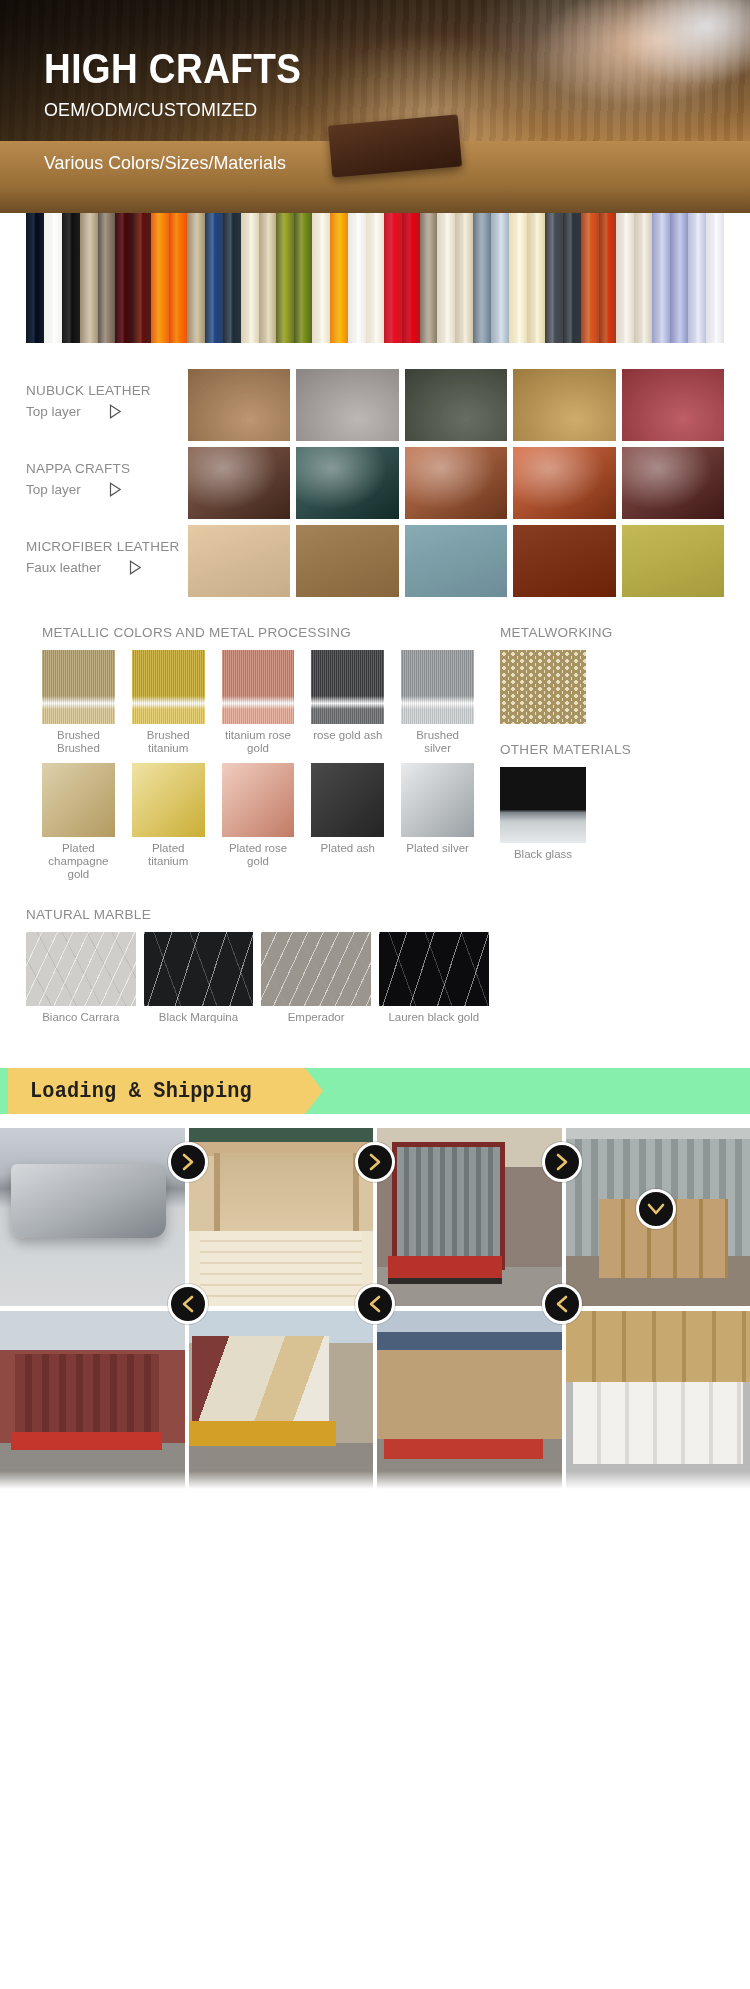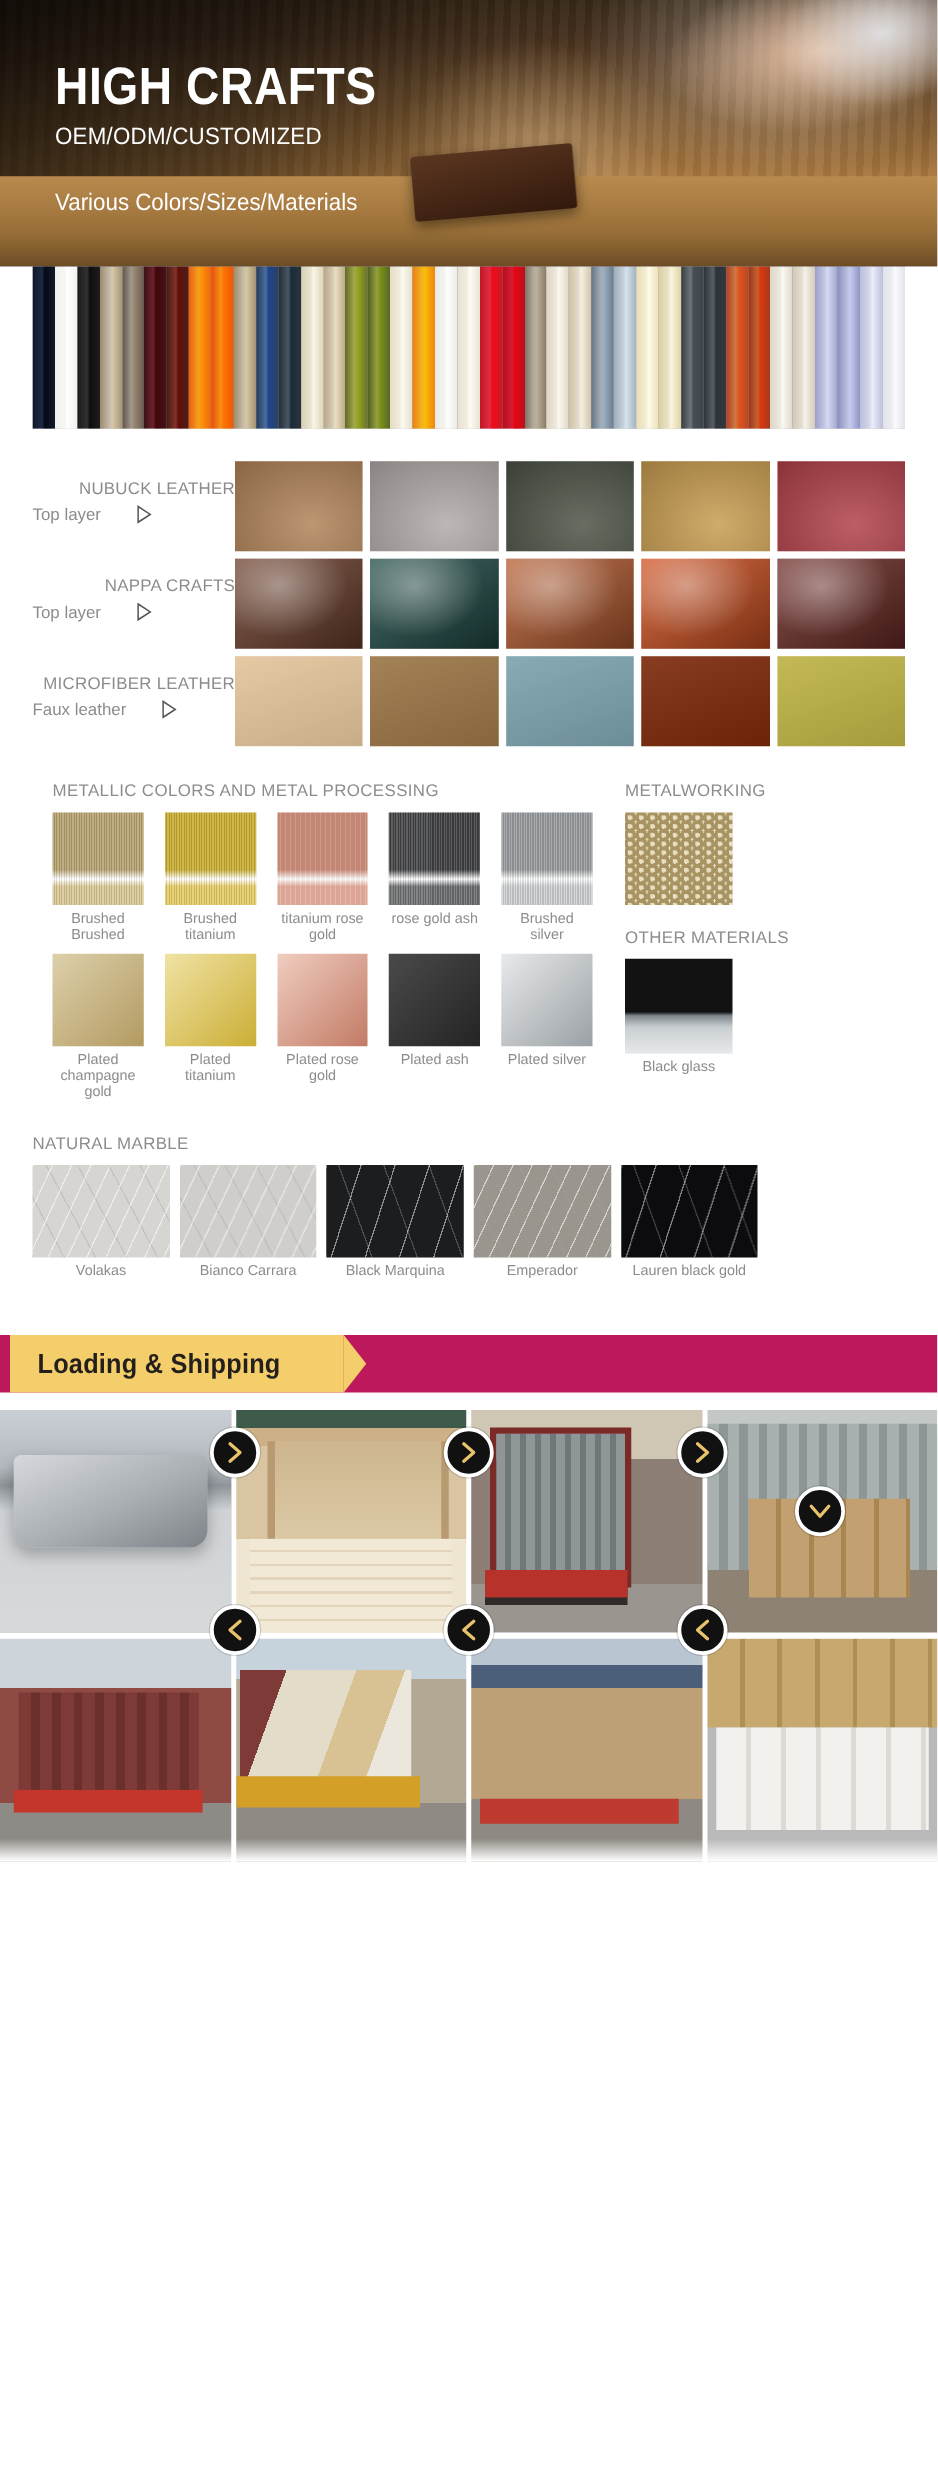--- a/index.html
+++ b/index.html
@@ -129,21 +129,20 @@
   .leather-rows { margin: 26px 26px 0 26px; }
   .lrow {
     display: flex;
     align-items: flex-start;
     margin-bottom: 6px;
   }
   .lrow-label {
     width: 162px;
     padding-top: 14px;
     flex: none;
-    text-align: right;
   }
   .lrow-title {
     font-size: 13.5px;
     color: #8c8c8c;
     letter-spacing: .2px;
     white-space: nowrap;
   }
   .lrow-sub {
     margin-top: 6px;
     font-size: 13.5px;
@@ -217,23 +216,24 @@
     font-size: 11.5px;
     line-height: 13px;
     color: #8c8c8c;
   }
 
   
   .ship-banner {
     position: relative;
     margin-top: 44px;
     height: 46px;
-    background: #be185d;
+    background: #86efac;
     display: flex;
     align-items: center;
+    font-family: Liberation Mono, monospace;
   }
   .ship-tab {
     position: relative;
     background: #f3ce6a;
     height: 46px;
     padding: 0 34px 0 22px;
     display: flex;
     align-items: center;
     margin-left: 8px;
   }
@@ -516,24 +516,20 @@
       <div class="sec-title other-title">OTHER MATERIALS</div>
       <div class="glass-chip" id="glassChip" style="background: linear-gradient(rgb(18, 18, 18) 0%, rgb(18, 18, 18) 56%, rgb(127, 134, 139) 60%, rgb(201, 206, 209) 72%, rgb(231, 234, 236) 100%);"></div>
       <div class="glass-name">Black glass</div>
     </div>
   </div>
 
   <div class="marble-wrap">
     <div class="sec-title">NATURAL MARBLE</div>
     <div class="marble-grid" id="marbleGrid">
         <div class="marble-cell">
-          <div class="marble-chip" style="background: repeating-linear-gradient(115deg, rgba(255, 255, 255, 0.55) 0px, rgba(255, 255, 255, 0.55) 1px, rgba(255, 255, 255, 0) 1px, rgba(255, 255, 255, 0) 14px), repeating-linear-gradient(62deg, rgba(160, 160, 160, 0.35) 0px, rgba(160, 160, 160, 0.35) 1px, rgba(0, 0, 0, 0) 1px, rgba(0, 0, 0, 0) 22px), rgb(215, 213, 210);"></div>
-          <div class="marble-name">Volakas</div>
-        </div>
-        <div class="marble-cell">
           <div class="marble-chip" style="background: repeating-linear-gradient(115deg, rgba(255, 255, 255, 0.55) 0px, rgba(255, 255, 255, 0.55) 1px, rgba(255, 255, 255, 0) 1px, rgba(255, 255, 255, 0) 14px), repeating-linear-gradient(62deg, rgba(160, 160, 160, 0.35) 0px, rgba(160, 160, 160, 0.35) 1px, rgba(0, 0, 0, 0) 1px, rgba(0, 0, 0, 0) 22px), rgb(207, 206, 203);"></div>
           <div class="marble-name">Bianco Carrara</div>
         </div>
         <div class="marble-cell">
           <div class="marble-chip" style="background: repeating-linear-gradient(108deg, rgba(235, 235, 235, 0.55) 0px, rgba(235, 235, 235, 0.55) 1px, rgba(255, 255, 255, 0) 1px, rgba(255, 255, 255, 0) 26px), repeating-linear-gradient(70deg, rgba(200, 200, 200, 0.28) 0px, rgba(200, 200, 200, 0.28) 1px, rgba(0, 0, 0, 0) 1px, rgba(0, 0, 0, 0) 34px), rgb(27, 29, 31);"></div>
           <div class="marble-name">Black Marquina</div>
         </div>
         <div class="marble-cell">
           <div class="marble-chip" style="background: repeating-linear-gradient(115deg, rgba(255, 255, 255, 0.55) 0px, rgba(255, 255, 255, 0.55) 1px, rgba(255, 255, 255, 0) 1px, rgba(255, 255, 255, 0) 14px), repeating-linear-gradient(62deg, rgba(160, 160, 160, 0.35) 0px, rgba(160, 160, 160, 0.35) 1px, rgba(0, 0, 0, 0) 1px, rgba(0, 0, 0, 0) 22px), rgb(154, 150, 142);"></div>
           <div class="marble-name">Emperador</div>

